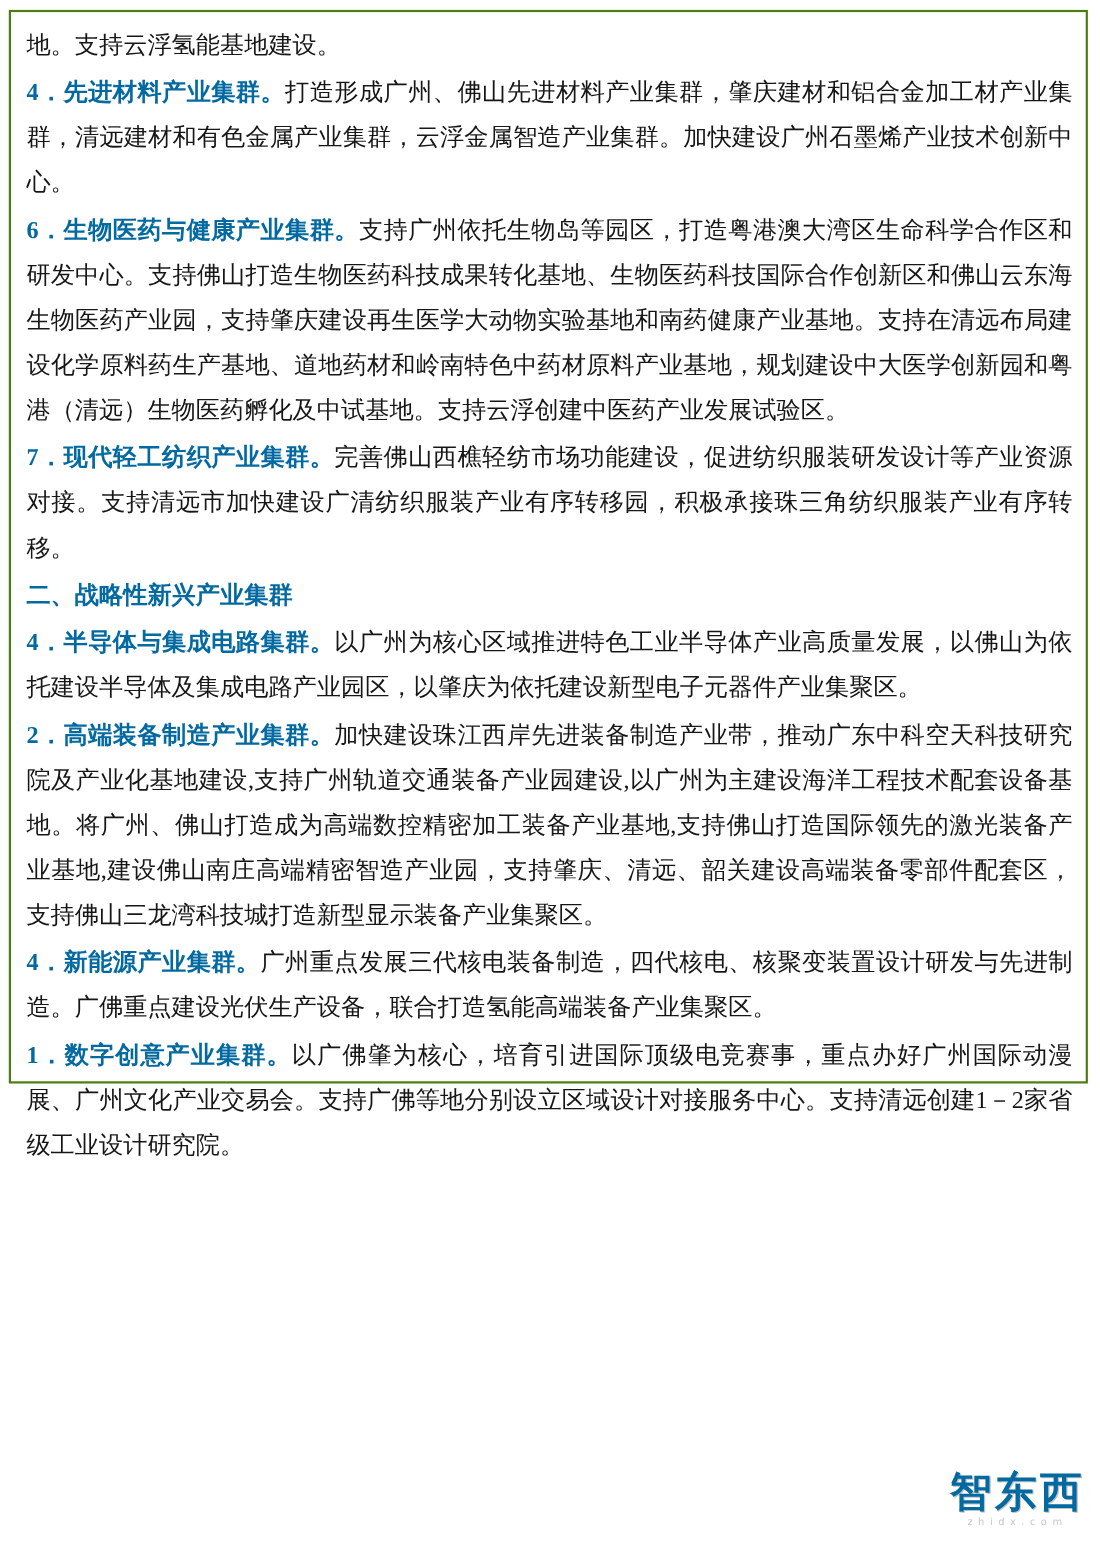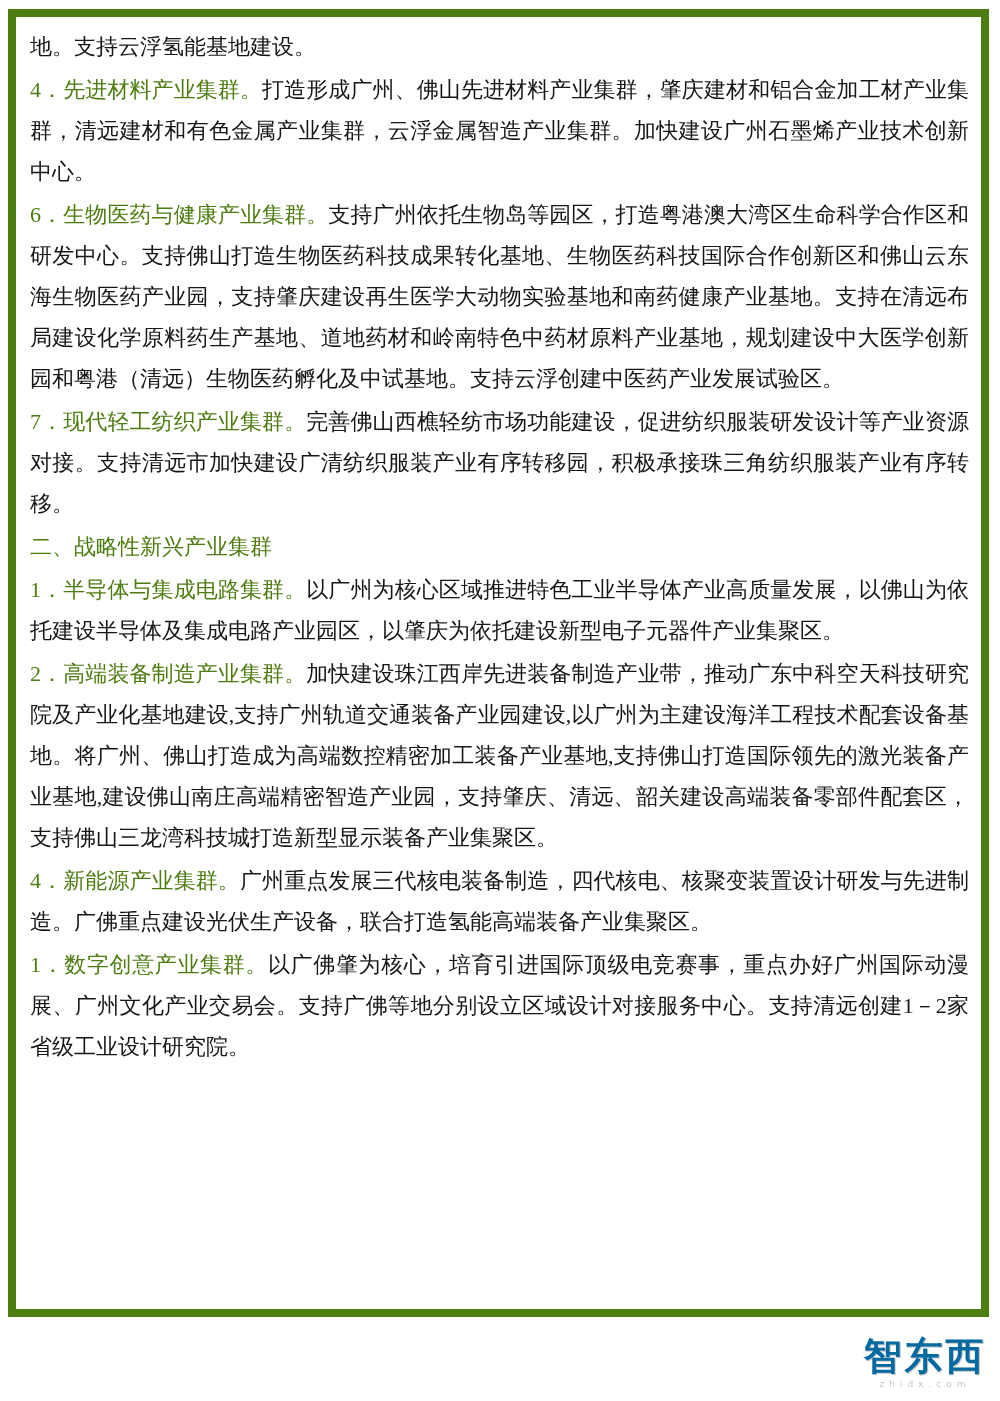--- a/index.html
+++ b/index.html
@@ -37,41 +37,41 @@
     font-size: 9px;
     letter-spacing: 5px;
     color: #c6c6c6;
     margin-top: 1px;
   }
   .doc-frame {
     position: absolute;
     left: 8px;
     top: 9px;
     width: 981px;
-    height: 1308px;
-    border: 8px solid #4d7c0f;
+    height: 976px;
+    border: 2px solid #4d7c0f;
     box-sizing: border-box;
     padding: 9px 12px 0 14px;
     z-index: 1;
     background: transparent;
   }
   .doc-frame p {
     margin: 0 0 2px 0;
     font-size: 22px;
     line-height: 41px;
     color: #161616;
     text-align: justify;
     word-break: break-all;
   }
   .doc-frame p.section-head {
     text-align: left;
   }
   .lead {
-    font-weight: normal;
-    color: #4d7c0f;
+    font-weight: bold;
+    color: #0369a1;
   }
 </style>
 </head>
 <body>
 
 <div class="watermark">
   <div class="wm-logo">智东西</div>
   <div class="wm-url">zhidx.com</div>
 </div>
 
@@ -81,21 +81,21 @@
 
   <p><b class="lead">4．先进材料产业集群。</b><span>打造形成广州、佛山先进材料产业集群，肇庆建材和铝合金加工材产业集群，清远建材和有色金属产业集群，云浮金属智造产业集群。加快建设广州石墨烯产业技术创新中心。</span></p>
 
 
   <p><b class="lead">6．生物医药与健康产业集群。</b><span>支持广州依托生物岛等园区，打造粤港澳大湾区生命科学合作区和研发中心。支持佛山打造生物医药科技成果转化基地、生物医药科技国际合作创新区和佛山云东海生物医药产业园，支持肇庆建设再生医学大动物实验基地和南药健康产业基地。支持在清远布局建设化学原料药生产基地、道地药材和岭南特色中药材原料产业基地，规划建设中大医学创新园和粤港（清远）生物医药孵化及中试基地。支持云浮创建中医药产业发展试验区。</span></p>
 
   <p><b class="lead">7．现代轻工纺织产业集群。</b><span>完善佛山西樵轻纺市场功能建设，促进纺织服装研发设计等产业资源对接。支持清远市加快建设广清纺织服装产业有序转移园，积极承接珠三角纺织服装产业有序转移。</span></p>
 
   <p class="section-head"><b class="lead">二、战略性新兴产业集群</b></p>
 
-  <p><b class="lead">1．半导体与集成电路集群。</b><span>以广州为核心区域推进特色工业半导体产业高质量发展，以佛山为依托建设半导体及集成电路产业园区，以肇庆为依托建设新型电子元器件产业集聚区。</span></p>
+  <p><b class="lead">4．半导体与集成电路集群。</b><span>以广州为核心区域推进特色工业半导体产业高质量发展，以佛山为依托建设半导体及集成电路产业园区，以肇庆为依托建设新型电子元器件产业集聚区。</span></p>
 
   <p><b class="lead">2．高端装备制造产业集群。</b><span>加快建设珠江西岸先进装备制造产业带，推动广东中科空天科技研究院及产业化基地建设,支持广州轨道交通装备产业园建设,以广州为主建设海洋工程技术配套设备基地。将广州、佛山打造成为高端数控精密加工装备产业基地,支持佛山打造国际领先的激光装备产业基地,建设佛山南庄高端精密智造产业园，支持肇庆、清远、韶关建设高端装备零部件配套区，支持佛山三龙湾科技城打造新型显示装备产业集聚区。</span></p>
 
 
   <p><b class="lead">4．新能源产业集群。</b><span>广州重点发展三代核电装备制造，四代核电、核聚变装置设计研发与先进制造。广佛重点建设光伏生产设备，联合打造氢能高端装备产业集聚区。</span></p>
 
   <p><b class="lead">1．数字创意产业集群。</b><span>以广佛肇为核心，培育引进国际顶级电竞赛事，重点办好广州国际动漫展、广州文化产业交易会。支持广佛等地分别设立区域设计对接服务中心。支持清远创建1－2家省级工业设计研究院。</span></p>
 
   <p></p>
 

